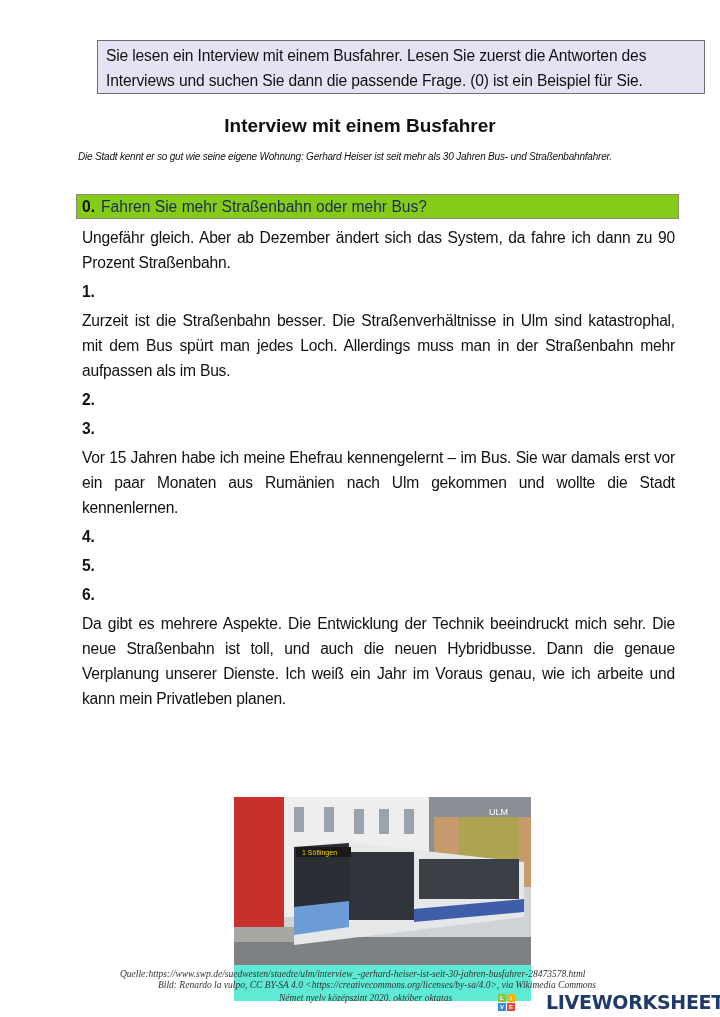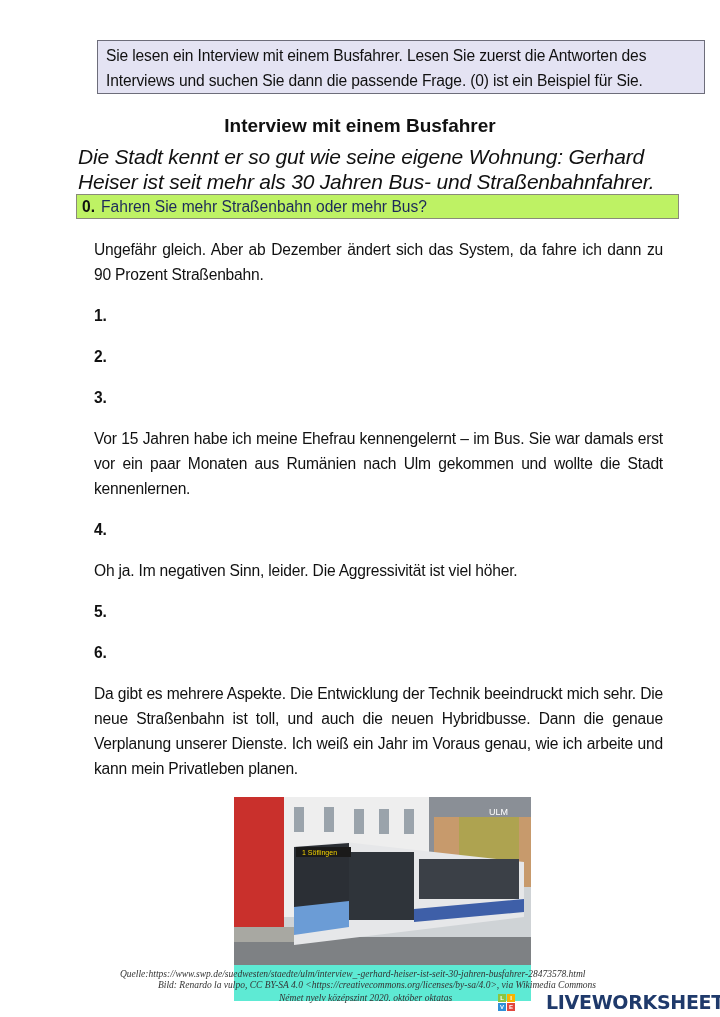--- a/index.html
+++ b/index.html
@@ -4,28 +4,28 @@
 <style>
   html, body { margin: 0; padding: 0; background: #ffffff; }
   body { width: 720px; height: 1017px; position: relative; overflow: hidden;
          font-family: "Liberation Sans", sans-serif; color: #111; }
   .instr-box { position: absolute; left: 69px; top: 40px; width: 608px; height: 54px;
                background: #e4e3f3; border: 1px solid #6d6d7a; box-sizing: border-box;
                padding: 2px 8px 0 8px; font-size: 15.6px; line-height: 25px; letter-spacing: -0.15px; margin-left: 28px; }
   .title { position: absolute; left: 0; width: 720px; top: 115px; text-align: center;
            font-size: 19px; font-weight: bold; }
   .intro { position: absolute; left: 78px; top: 144px; width: 602px; font-style: italic;
-           font-size: 21px; line-height: 25px; letter-spacing: -0.2px; }
+           font-size: 10px; line-height: 25px; letter-spacing: -0.2px; }
   .example-box { position: absolute; left: 76px; top: 194px; width: 603px; height: 25px;
-                 background: #bef264; border: 1px solid #8a8a7a; box-sizing: border-box;
+                 background: #84cc16; border: 1px solid #8a8a7a; box-sizing: border-box;
                  padding-left: 5px; font-size: 15.6px; line-height: 23px; color: #1d2a5a; }
   .example-box .num { font-weight: bold; color: #111; margin-right: 6px; }
   .body { position: absolute; left: 78px; top: 221px; width: 601px; font-size: 15.6px;
           line-height: 25px; letter-spacing: -0.2px; }
-  .body p { margin: 16px; text-align: justify; }
+  .body p { margin: 4px; text-align: justify; }
   .body .qnum { font-weight: bold; }
   .photo { position: absolute; left: 234px; top: 797px; width: 297px; height: 204px;
            overflow: hidden; background: #5eead4; }
   .source { position: absolute; left: 0; width: 720px; top: 969px; font-family: "Liberation Serif", serif;
             font-style: italic; font-size: 9.5px; color: #333; line-height: 11px; }
   .source .l1 { position: absolute; left: 120px; white-space: nowrap; text-align: right; }
   .source .l2 { position: absolute; left: 158px; top: 11px; white-space: nowrap; }
   .source .l3 { position: absolute; left: 279px; top: 24px; white-space: nowrap; }
   .logo { position: absolute; left: 498px; top: 992px; height: 20px; display: flex; align-items: center; }
   .logo .blocks { display: grid; grid-template-columns: 8px 8px; grid-template-rows: 8px 8px; gap: 1px; margin-right: 2px; }
@@ -43,25 +43,25 @@
 
 <div class="intro">Die Stadt kennt er so gut wie seine eigene Wohnung: Gerhard Heiser ist seit mehr als 30 Jahren Bus- und Straßenbahnfahrer.</div>
 
 <div class="example-box">
   <span class="num">0.</span><span>Fahren Sie mehr Straßenbahn oder mehr Bus?</span>
 </div>
 
 <div class="body">
   <p>Ungefähr gleich. Aber ab Dezember ändert sich das System, da fahre ich dann zu 90 Prozent Straßenbahn.</p>
   <p class="qnum">1.</p>
+  <p>Zurzeit ist die Straßenbahn besser. Die Straßenverhältnisse in Ulm sind katastrophal, mit dem Bus spürt man jedes Loch. Allerdings muss man in der Straßenbahn mehr aufpassen als im Bus.</p>
   <p class="qnum">2.</p>
   <p class="qnum">3.</p>
   <p>Vor 15 Jahren habe ich meine Ehefrau kennengelernt – im Bus. Sie war damals erst vor ein paar Monaten aus Rumänien nach Ulm gekommen und wollte die Stadt kennenlernen.</p>
   <p class="qnum">4.</p>
-  <p>Oh ja. Im negativen Sinn, leider. Die Aggressivität ist viel höher.</p>
   <p class="qnum">5.</p>
   <p class="qnum">6.</p>
   <p>Da gibt es mehrere Aspekte. Die Entwicklung der Technik beeindruckt mich sehr. Die neue Straßenbahn ist toll, und auch die neuen Hybridbusse. Dann die genaue Verplanung unserer Dienste. Ich weiß ein Jahr im Voraus genau, wie ich arbeite und kann mein Privatleben planen.</p>
 </div>
 
 <div class="photo">
   <svg width="297" height="168" viewBox="0 0 297 168" xmlns="http://www.w3.org/2000/svg">
     <rect x="0" y="0" width="297" height="168" fill="#cfd3d6"></rect>
 
     <rect x="0" y="0" width="50" height="130" fill="#c9302c"></rect>

